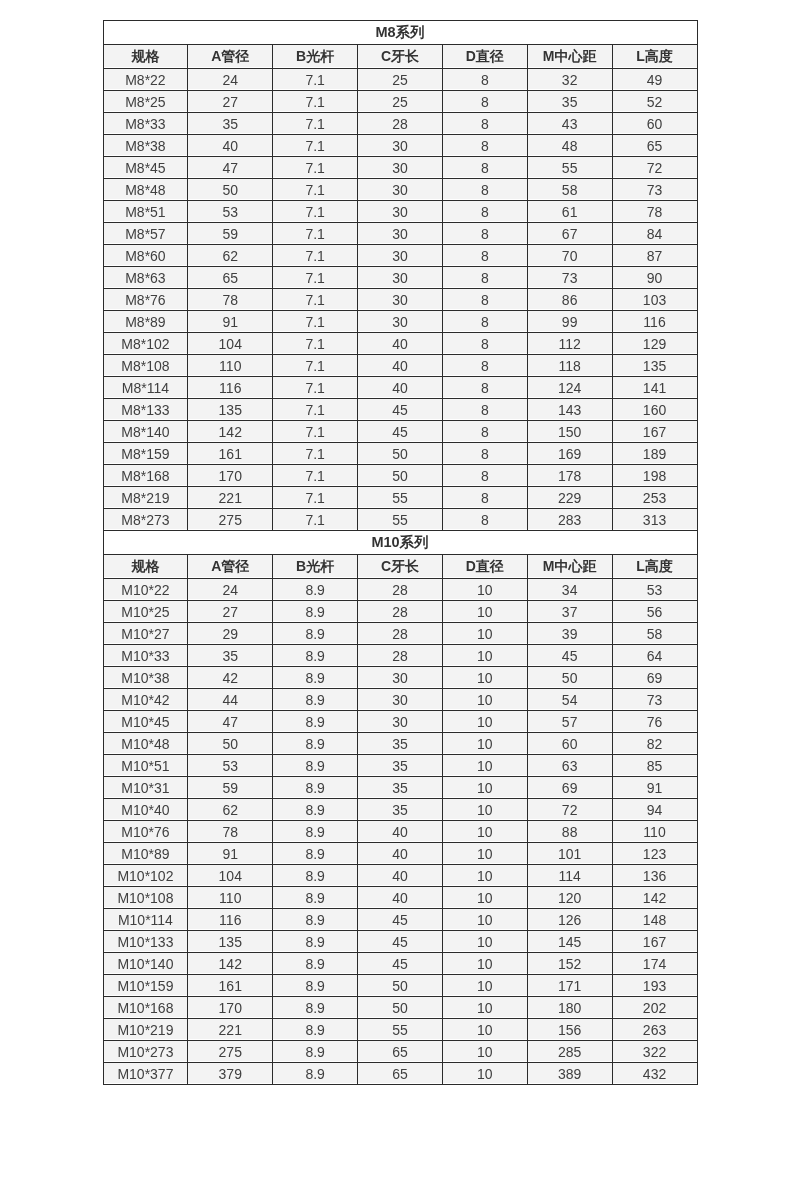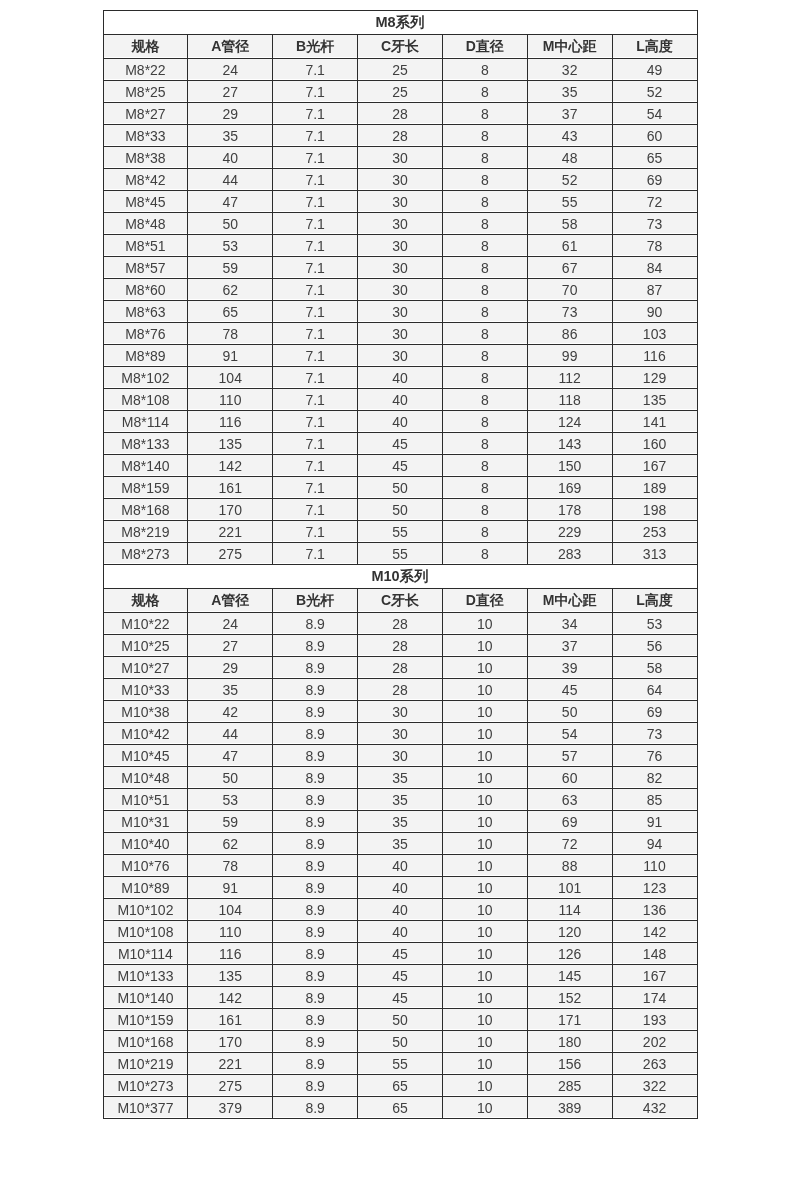--- a/index.html
+++ b/index.html
@@ -13,21 +13,21 @@
   *{box-sizing:border-box;}
   html,body{margin:0;padding:0;}
   body{
     width:800px;
     background:var(--page-bg);
     font-family:"Liberation Sans","DejaVu Sans",sans-serif;
   }
   .page{
     width:800px;
     min-height:1203px;
-    padding-top:10px;
+    padding-top:20px;
   }
   table.spec-table{
     width:595px;
     margin:0 auto;
     border-collapse:collapse;
     table-layout:fixed;
   }
   table.spec-table td,
   table.spec-table th{
     border:1px solid var(--border-color);
@@ -91,54 +91,36 @@
         <tr>
           <td>M8*25</td>
           <td>27</td>
           <td>7.1</td>
           <td>25</td>
           <td>8</td>
           <td>35</td>
           <td>52</td>
         </tr>
         <tr>
-          <td>M8*27</td>
-          <td>29</td>
-          <td>7.1</td>
-          <td>28</td>
-          <td>8</td>
-          <td>37</td>
-          <td>54</td>
-        </tr>
-        <tr>
           <td>M8*33</td>
           <td>35</td>
           <td>7.1</td>
           <td>28</td>
           <td>8</td>
           <td>43</td>
           <td>60</td>
         </tr>
         <tr>
           <td>M8*38</td>
           <td>40</td>
           <td>7.1</td>
           <td>30</td>
           <td>8</td>
           <td>48</td>
           <td>65</td>
-        </tr>
-        <tr>
-          <td>M8*42</td>
-          <td>44</td>
-          <td>7.1</td>
-          <td>30</td>
-          <td>8</td>
-          <td>52</td>
-          <td>69</td>
         </tr>
         <tr>
           <td>M8*45</td>
           <td>47</td>
           <td>7.1</td>
           <td>30</td>
           <td>8</td>
           <td>55</td>
           <td>72</td>
         </tr>

